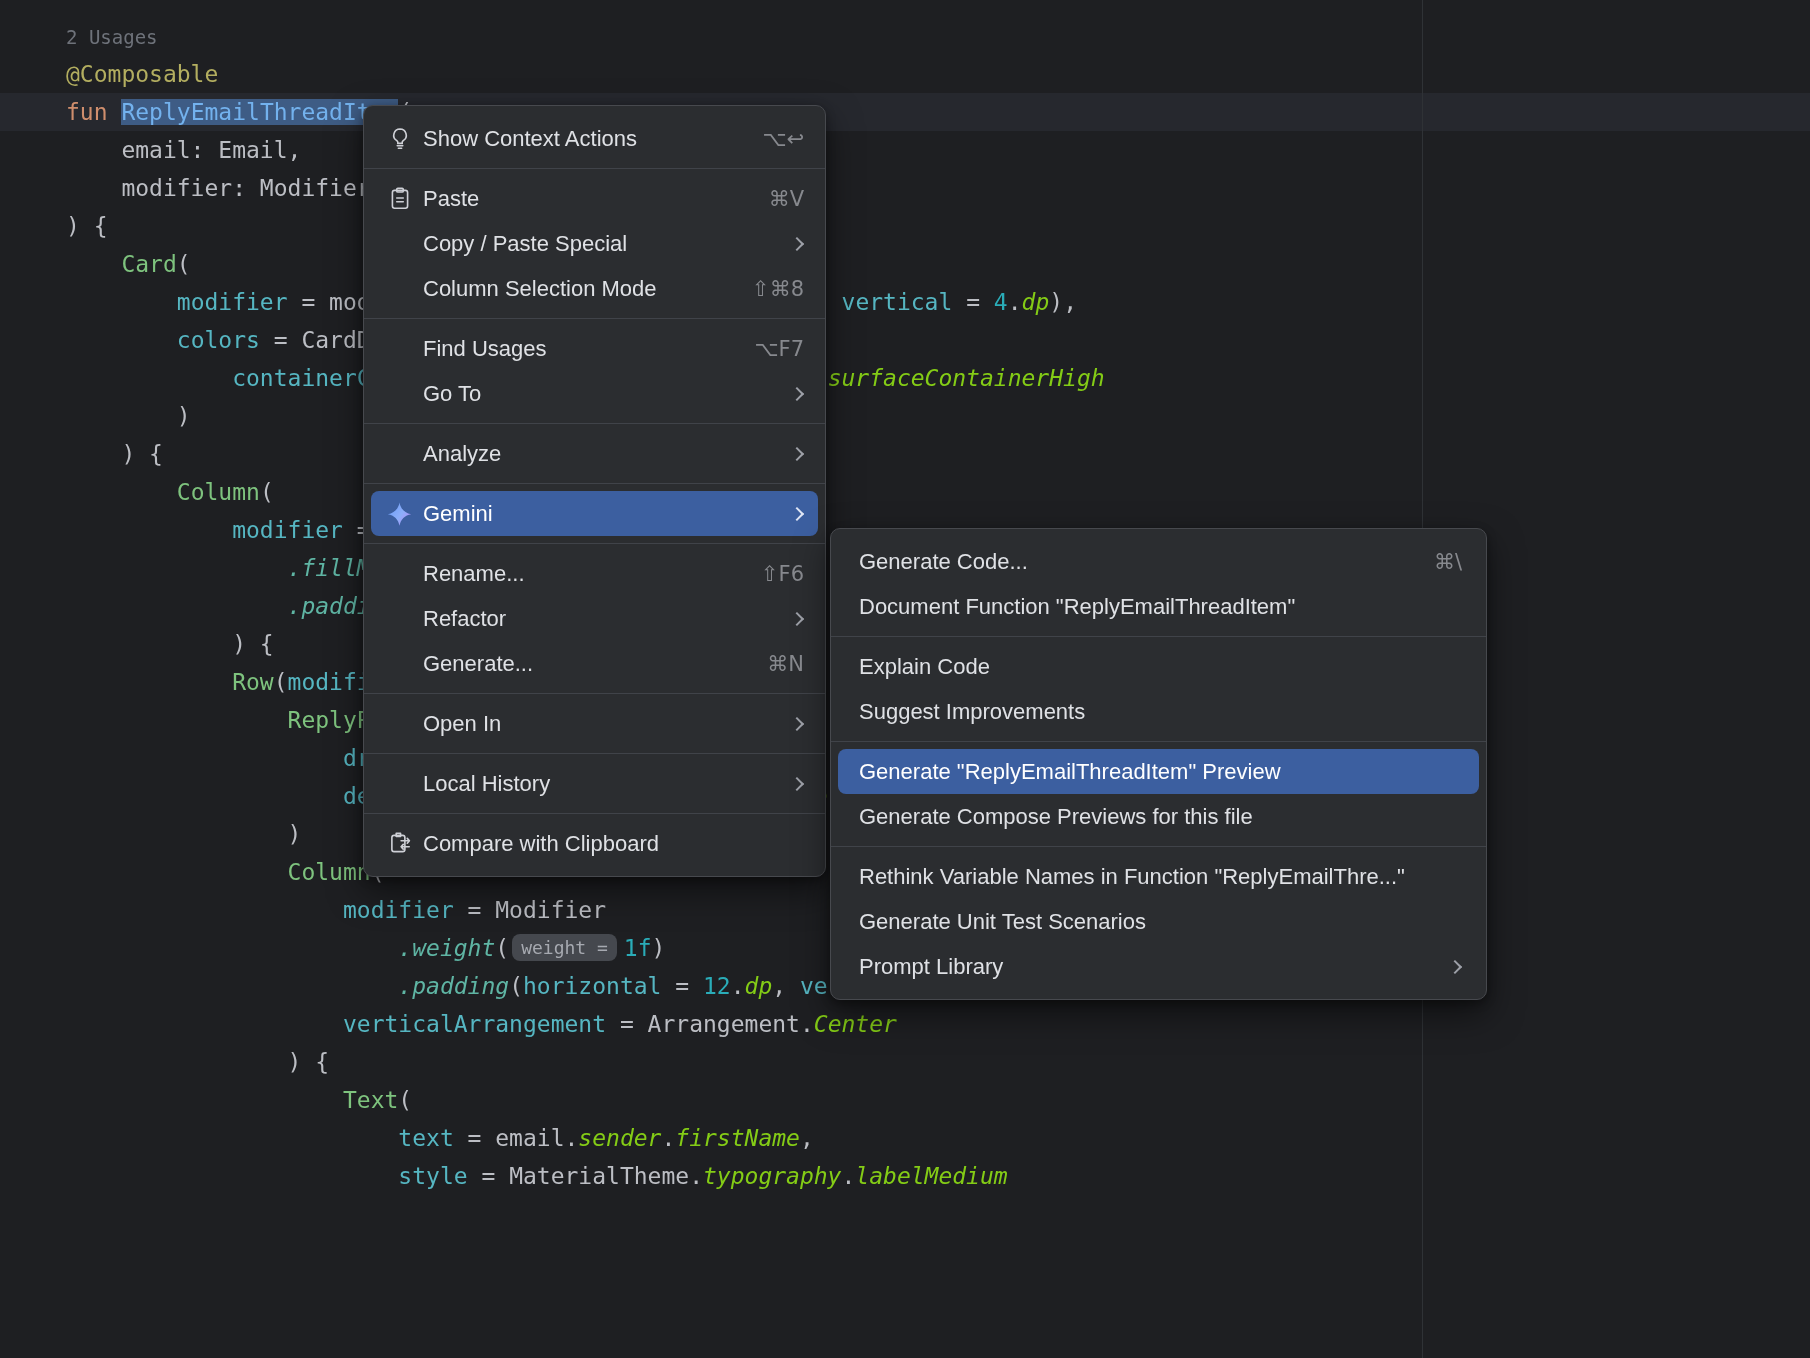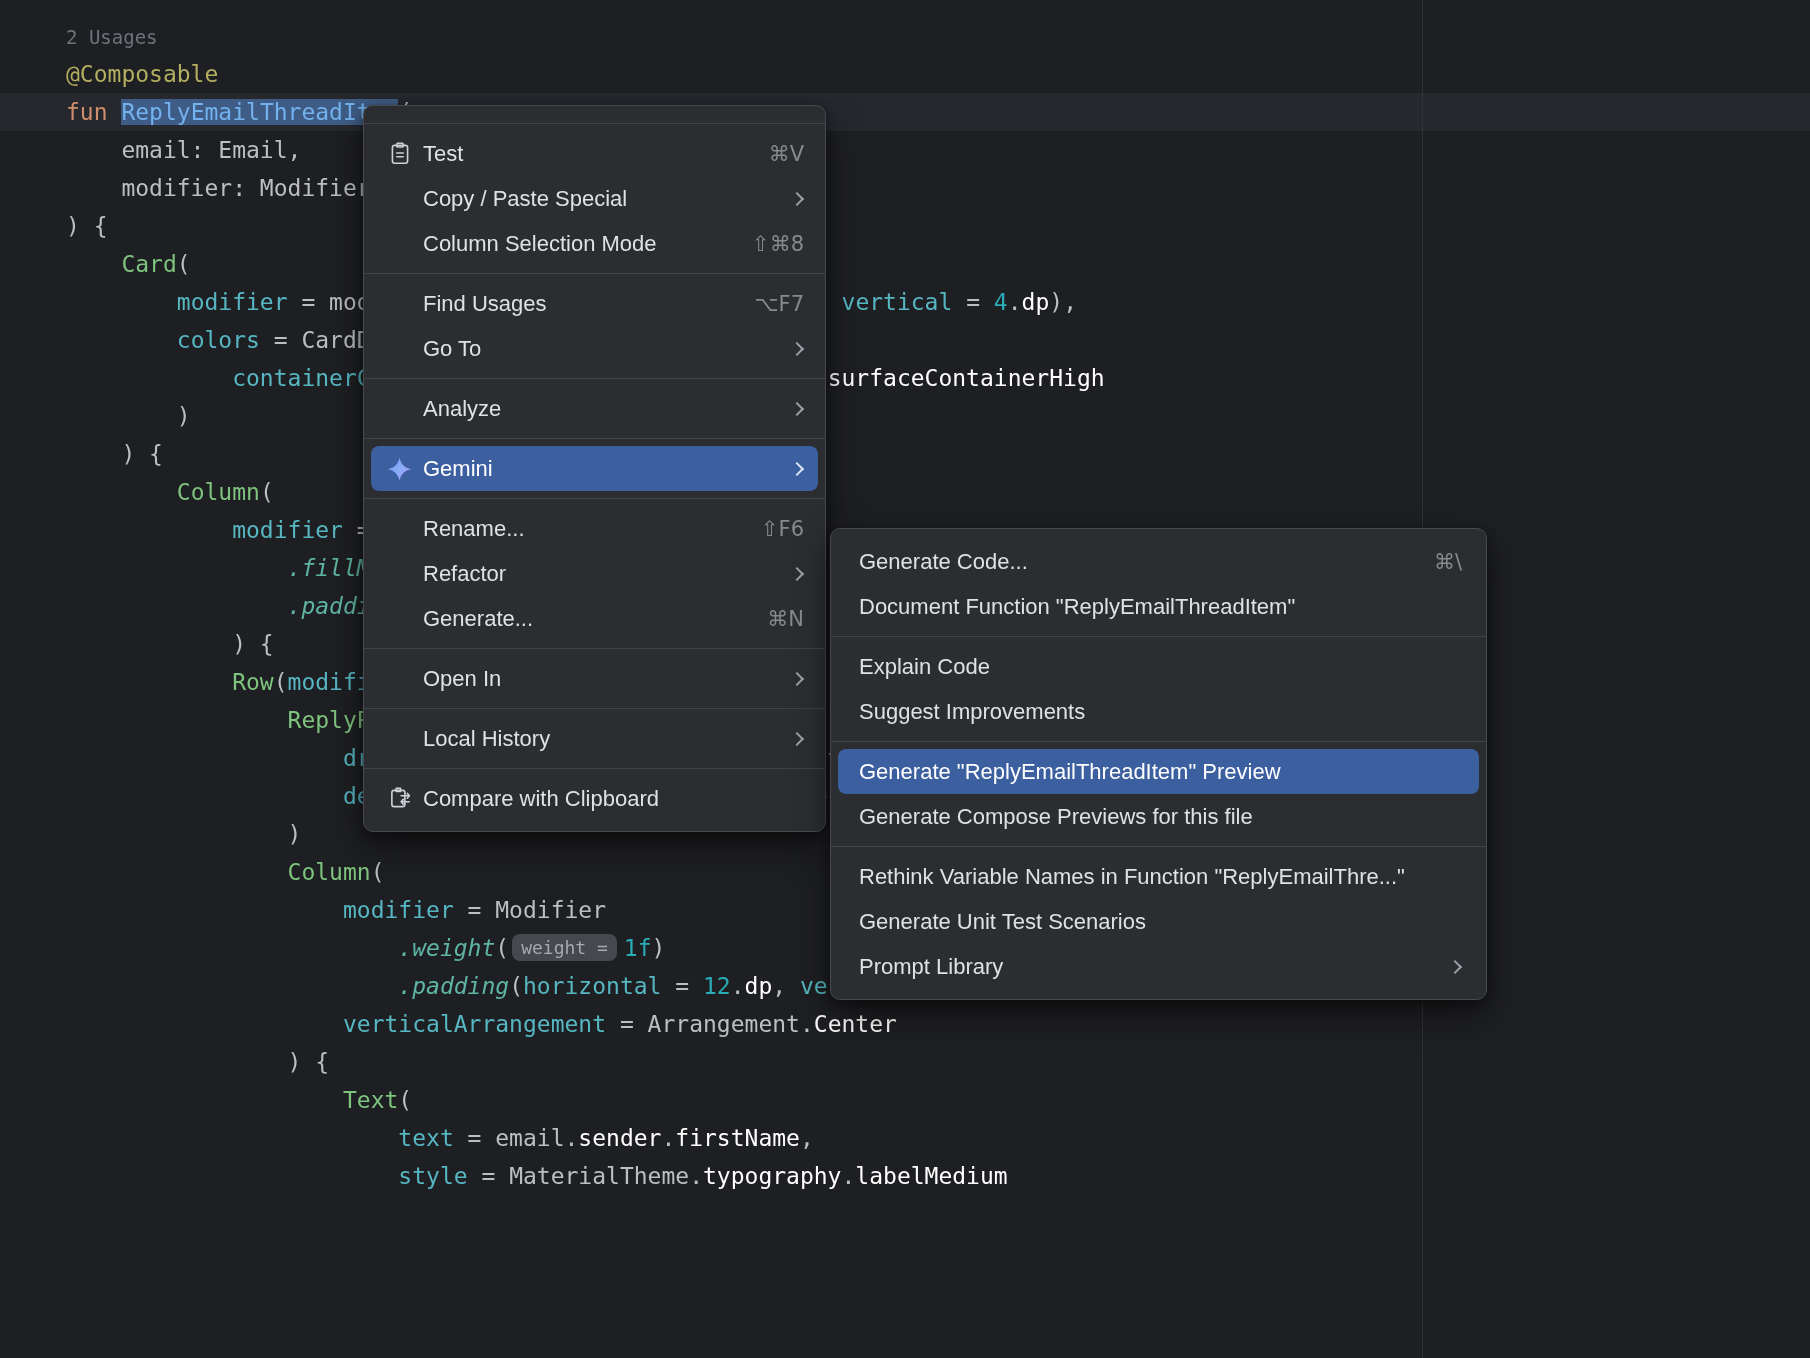--- a/index.html
+++ b/index.html
@@ -14,21 +14,21 @@
   .guide { position:absolute; left:1422px; top:0; width:1px; height:100%; background:#2f3236; z-index:1; }
   .code-area { position:absolute; inset:0; z-index:2; }
   .code-line { position:absolute; left:66px; height:38px; line-height:38px; white-space:pre; font-size:23px; color:#bcbec4; }
   .s-p { color:#bcbec4; }
   .s-k { color:#cf8e6d; }
   .s-a { color:#b3ae60; }
   .s-f { color:#73b2ee; background:#3e5c85; }
   .s-c { color:#7ec37e; }
   .s-n { color:#56b6c2; }
   .s-u { color:#2aacb8; }
-  .s-r { color:#ffffff; }
+  .s-r { color:#84cc16; font-style:italic; }
   .s-e { color:#5fb5a4; font-style:italic; }
   .s-g { color:#6e727a; font-size:19px; }
   .inlay {
     display:inline-block; background:#45484e; color:#a6a9b0;
     border-radius:8px; padding:0 9px; margin:0 7px 0 3px;
     font-size:18px; line-height:27px; vertical-align:2px;
   }
   
   .menu {
     position:absolute; background:#2b2d30; border:1px solid #47494e;
@@ -86,30 +86,41 @@
       <div class="code-line" style="top: 891px;"><span class="s-p">                    </span><span class="s-n">modifier</span><span class="s-p"> = Modifier</span></div>
       <div class="code-line" style="top: 929px;"><span class="s-p">                        </span><span class="s-e">.weight</span><span class="s-p">(</span><span class="inlay">weight =</span><span class="s-u">1f</span><span class="s-p">)</span></div>
       <div class="code-line" style="top: 967px;"><span class="s-p">                        </span><span class="s-e">.padding</span><span class="s-p">(</span><span class="s-n">horizontal</span><span class="s-p"> = </span><span class="s-u">12</span><span class="s-p">.</span><span class="s-r">dp</span><span class="s-p">, </span><span class="s-n">vertical</span><span class="s-p"> = </span><span class="s-u">4</span><span class="s-p">.</span><span class="s-r">dp</span><span class="s-p">),</span></div>
       <div class="code-line" style="top: 1005px;"><span class="s-p">                    </span><span class="s-n">verticalArrangement</span><span class="s-p"> = Arrangement.</span><span class="s-r">Center</span></div>
       <div class="code-line" style="top: 1043px;"><span class="s-p">                ) {</span></div>
       <div class="code-line" style="top: 1081px;"><span class="s-p">                    </span><span class="s-c">Text</span><span class="s-p">(</span></div>
       <div class="code-line" style="top: 1119px;"><span class="s-p">                        </span><span class="s-n">text</span><span class="s-p"> = email.</span><span class="s-r">sender</span><span class="s-p">.</span><span class="s-r">firstName</span><span class="s-p">,</span></div>
       <div class="code-line" style="top: 1157px;"><span class="s-p">                        </span><span class="s-n">style</span><span class="s-p"> = MaterialTheme.</span><span class="s-r">typography</span><span class="s-p">.</span><span class="s-r">labelMedium</span></div>
     </div>
   <div class="menu menu1">
+      <div class="mi">
+        <span class="ic">
+          <svg viewBox="0 0 24 24" width="26" height="26" fill="none" stroke="#ced0d6" stroke-width="1.5" stroke-linecap="round">
+            <path d="M9.5 18.6h5"></path>
+            <path d="M10.5 21h3"></path>
+            <path d="M12 3.2a5.8 5.8 0 0 1 3.2 10.6c-.7.5-1.2 1.2-1.2 2v.6h-4v-.6c0-.8-.5-1.5-1.2-2A5.8 5.8 0 0 1 12 3.2z"></path>
+          </svg>
+        </span>
+        <span class="lab">Show Context Actions</span>
+        <span class="sc">⌥↩</span>
+      </div>
       <div class="sep"></div>
       <div class="mi">
         <span class="ic">
           <svg viewBox="0 0 24 24" width="26" height="26" fill="none" stroke="#ced0d6" stroke-width="1.5" stroke-linecap="round">
             <rect x="5" y="4.5" width="14" height="16.5" rx="2"></rect>
             <rect x="9" y="2.5" width="6" height="3.5" rx="1"></rect>
             <path d="M9 11.5h6M9 15h6"></path>
           </svg>
         </span>
-        <span class="lab">Test</span>
+        <span class="lab">Paste</span>
         <span class="sc">⌘V</span>
       </div>
       <div class="mi">
         <span class="lab">Copy / Paste Special</span>
         <span class="chev"></span>
       </div>
       <div class="mi">
         <span class="lab">Column Selection Mode</span>
         <span class="sc">⇧⌘8</span>
       </div>

